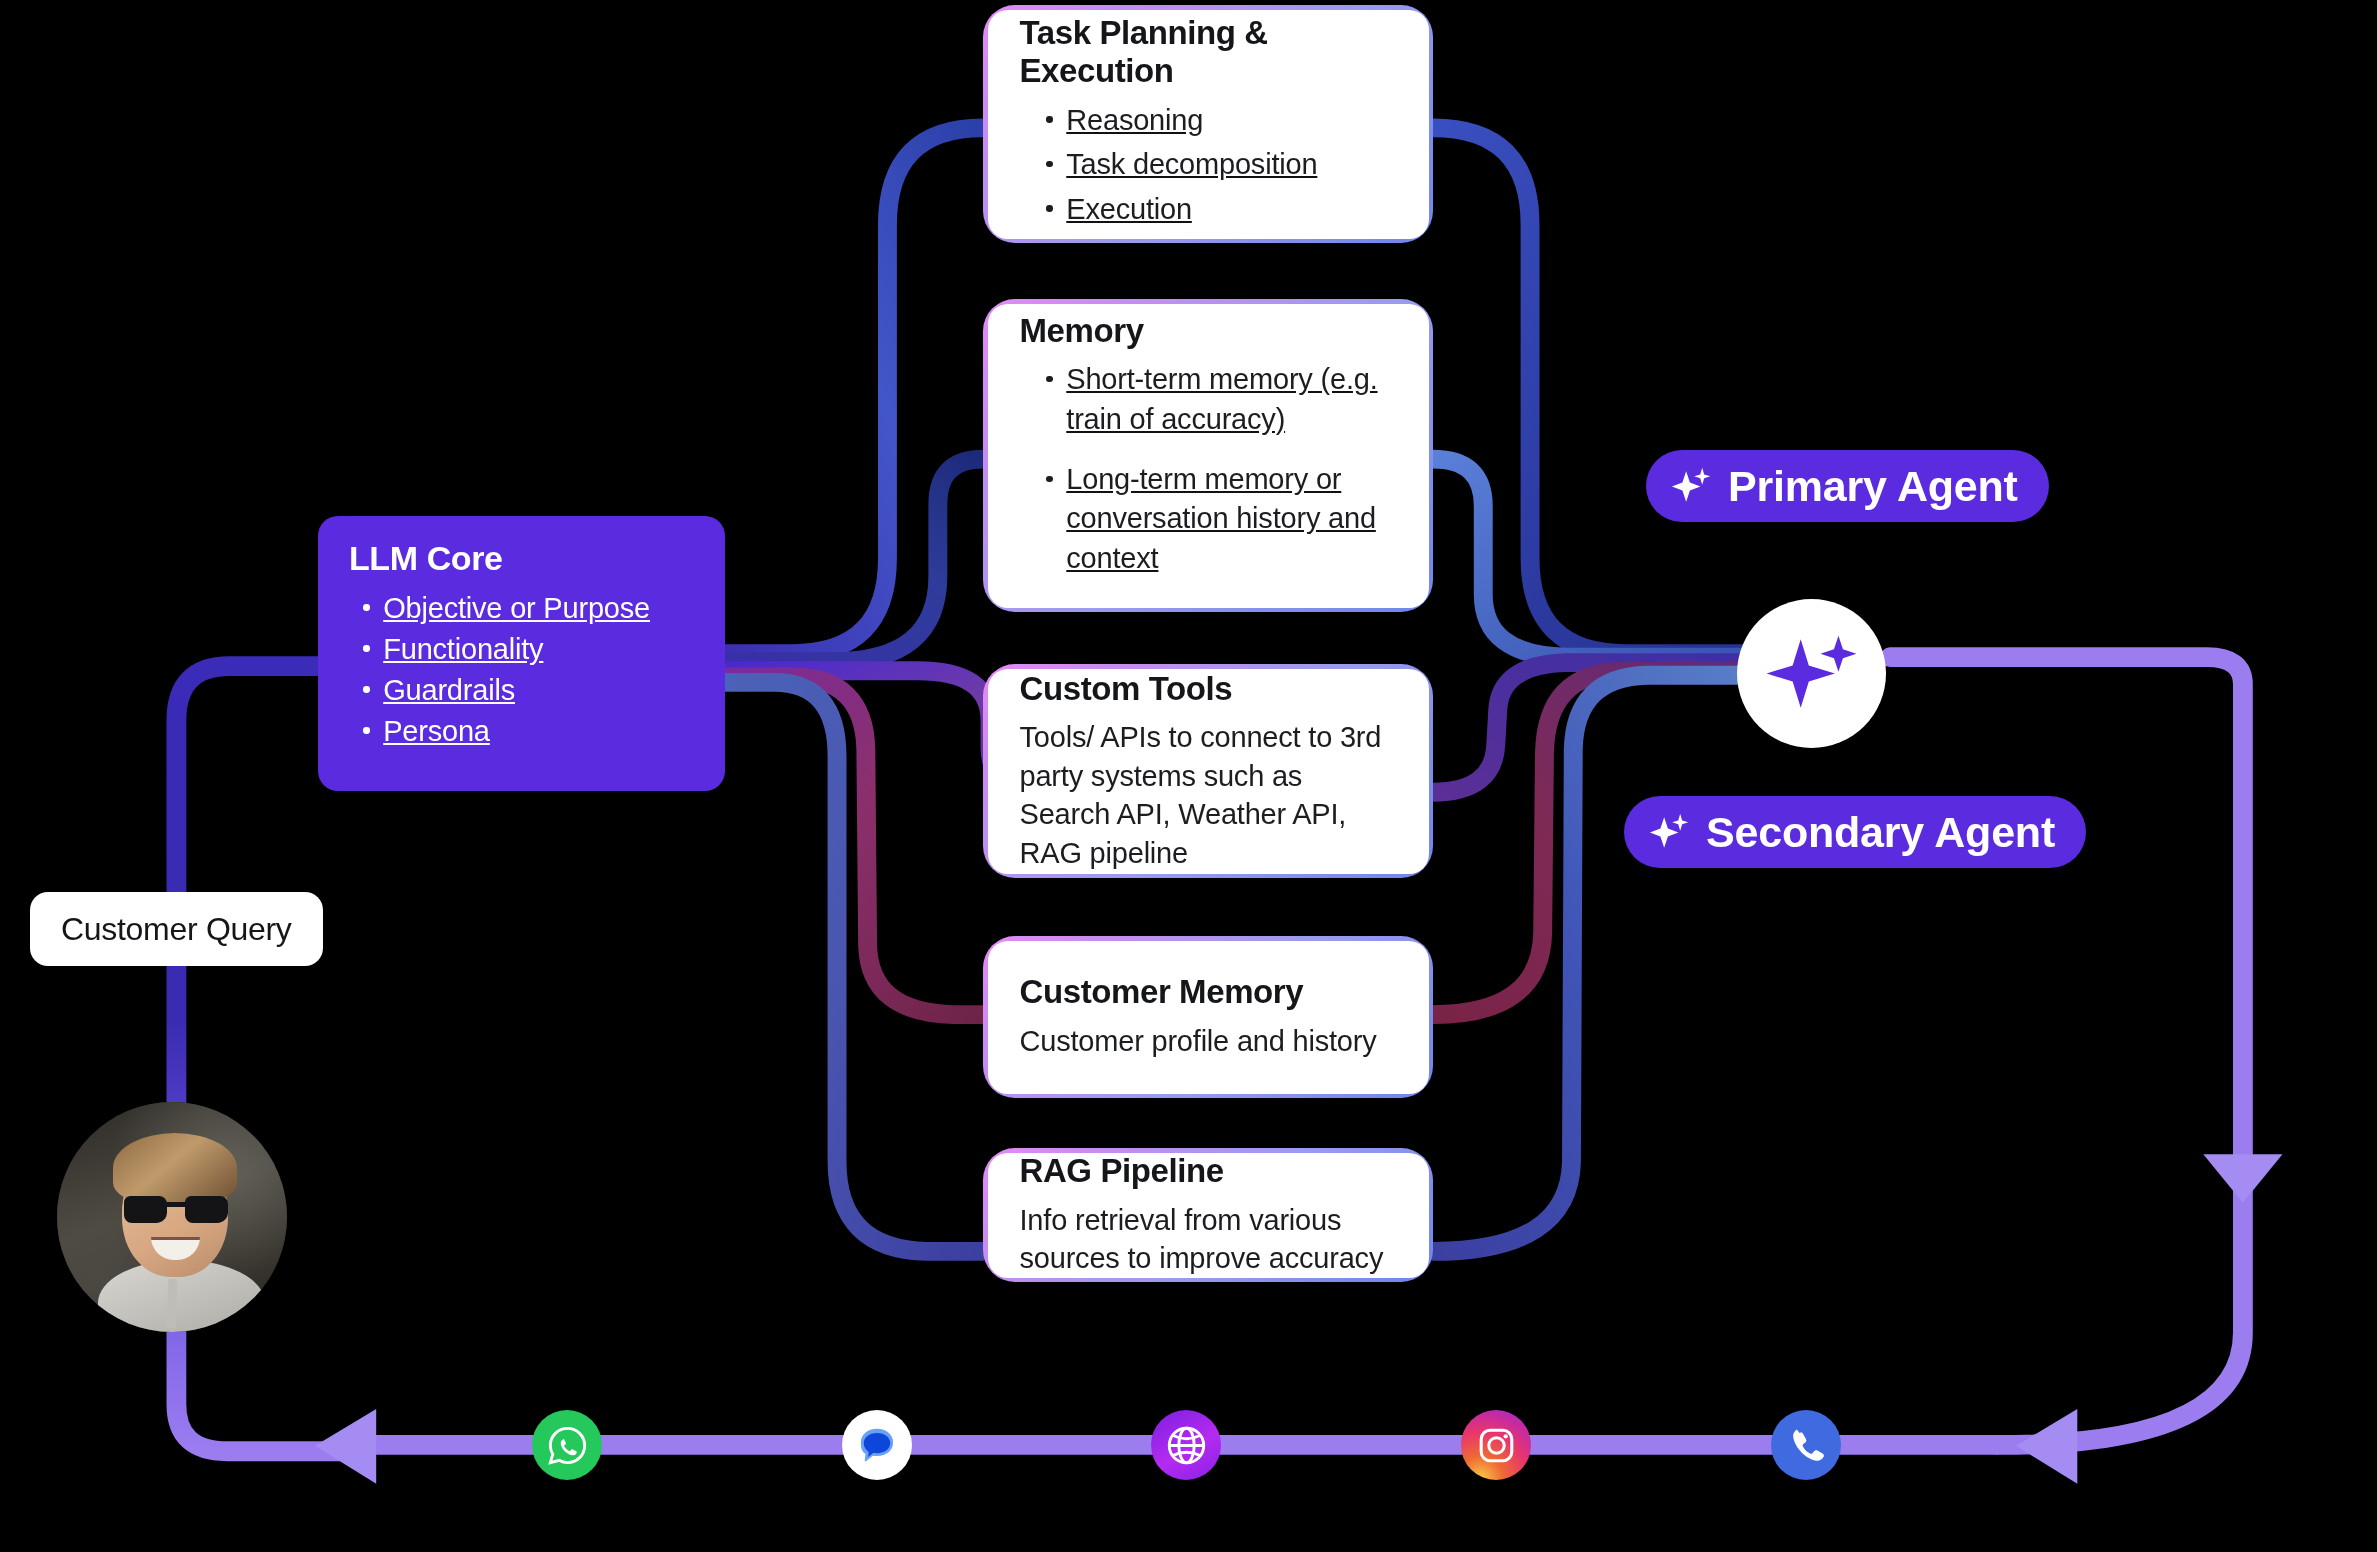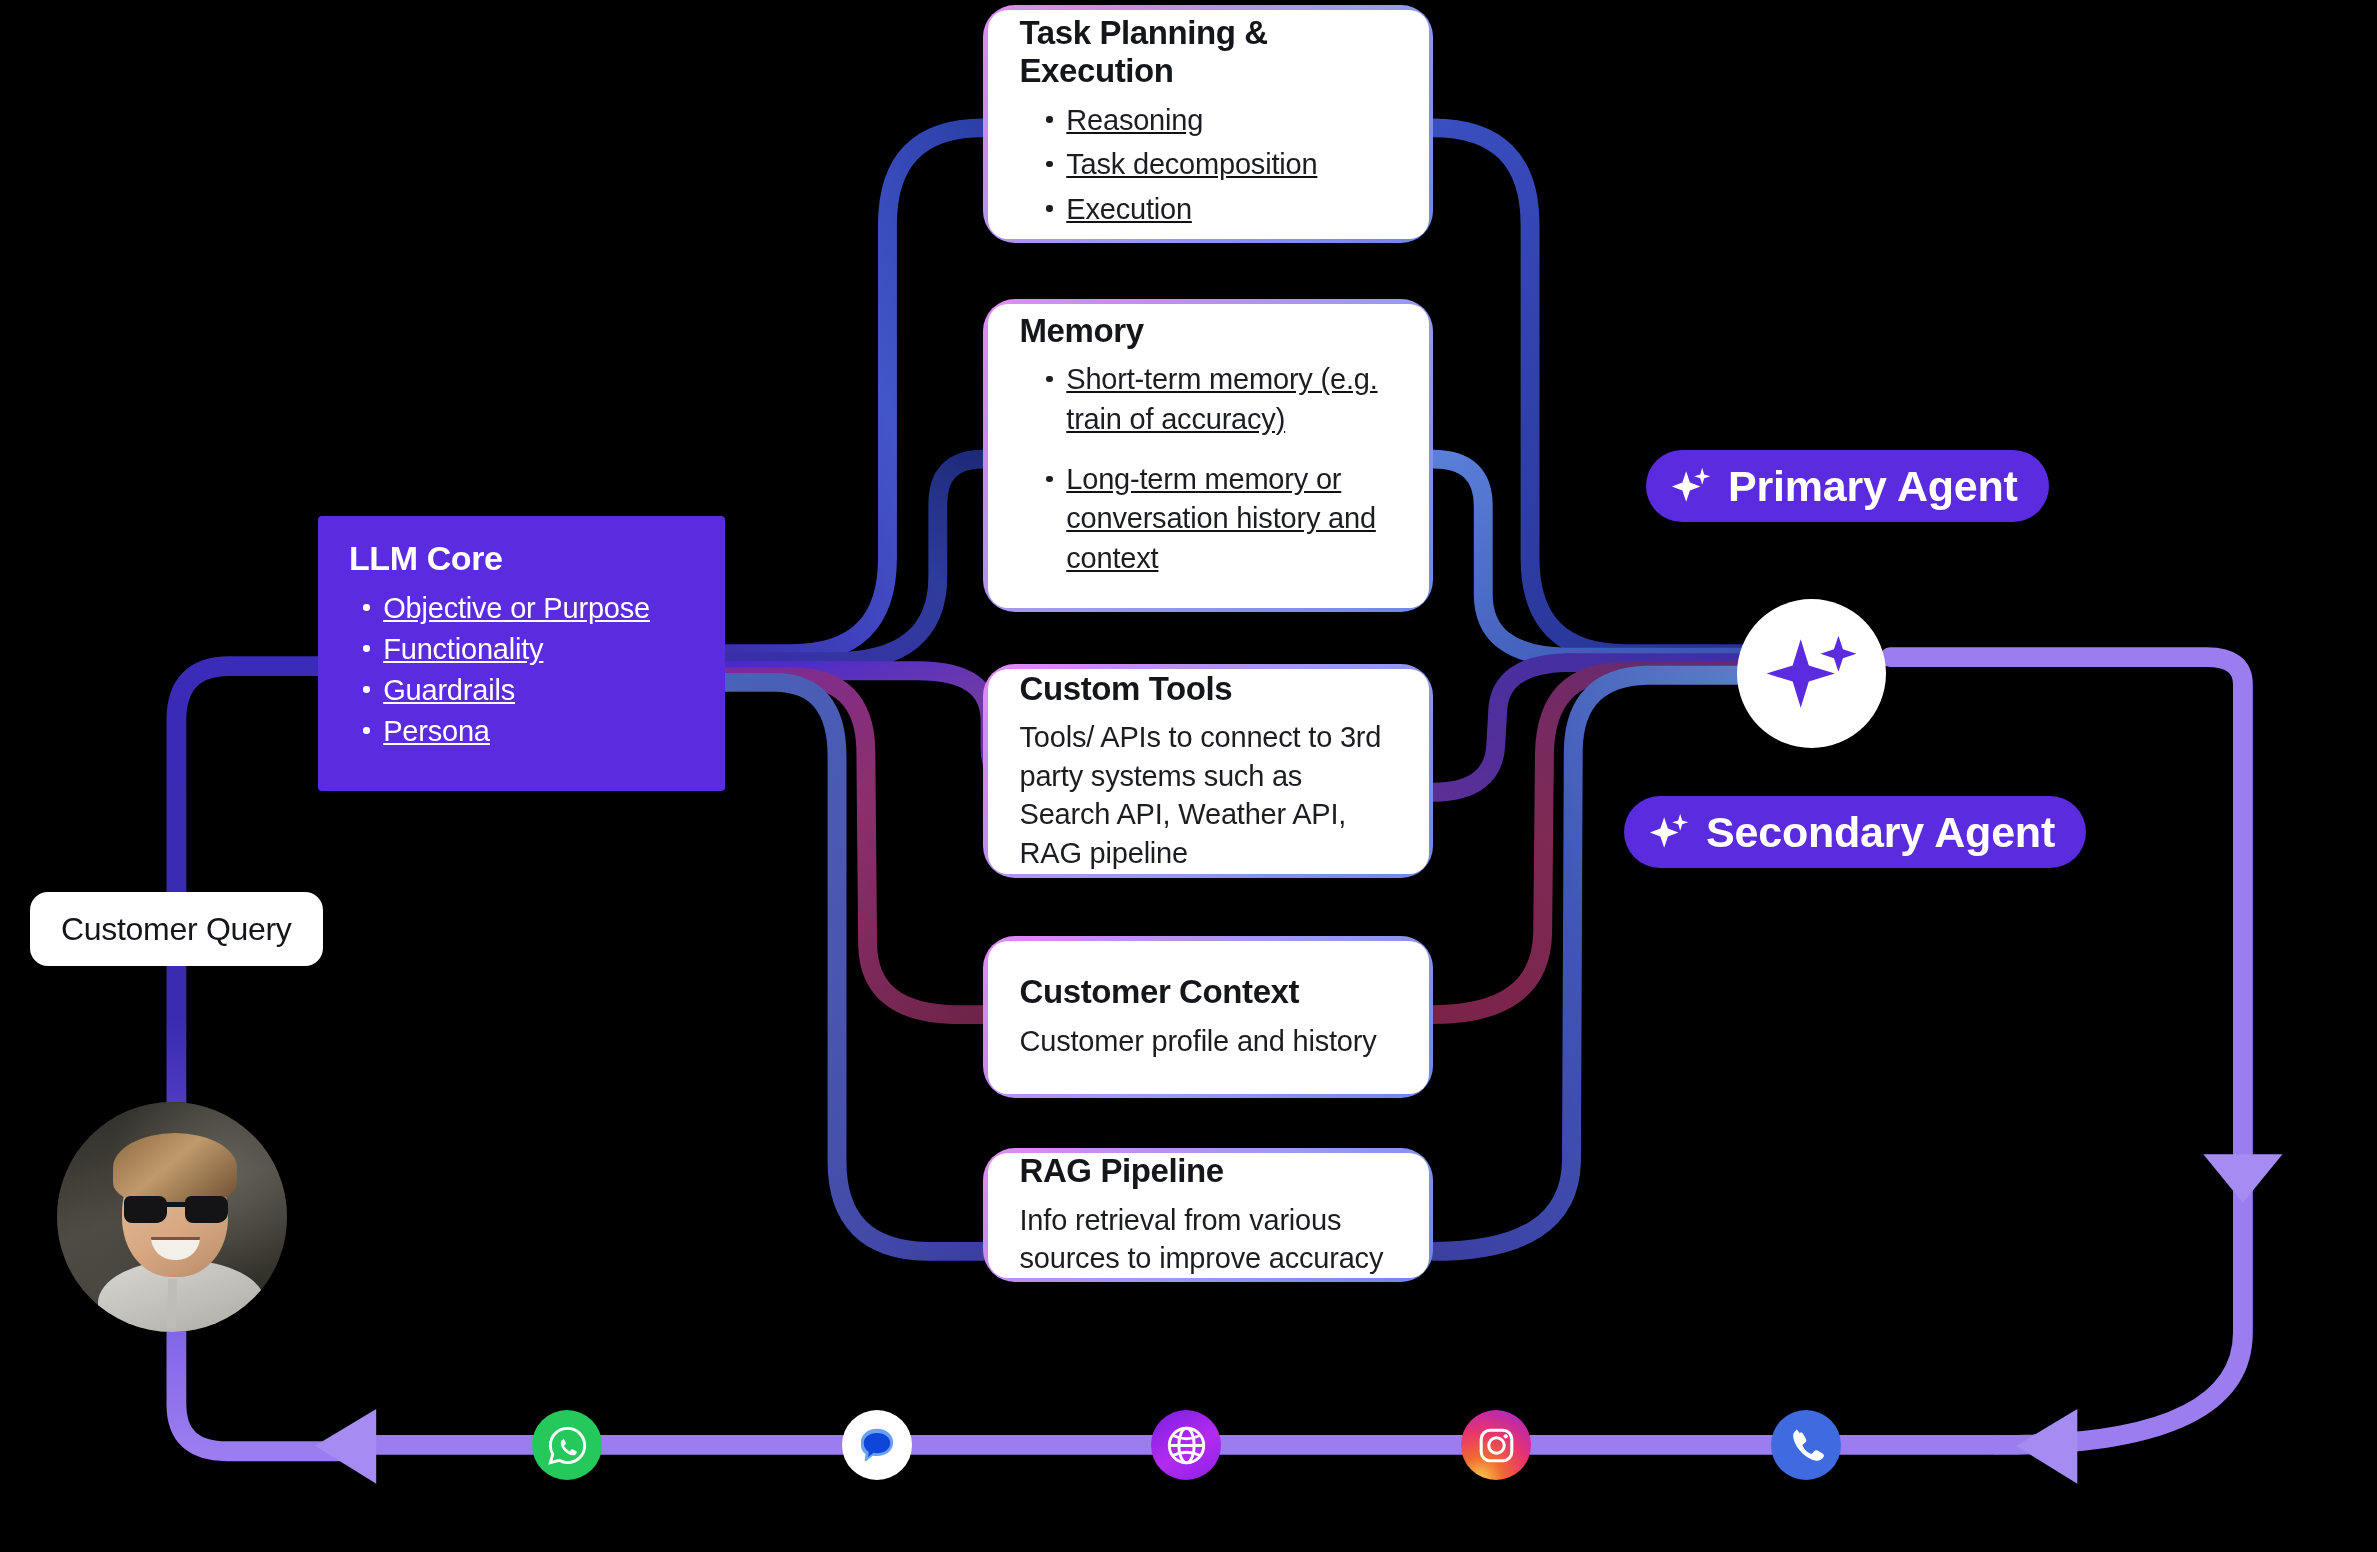--- a/index.html
+++ b/index.html
@@ -96,21 +96,21 @@
   ul.bullets.spaced li { margin-bottom: 21.6px; }
 
   
   #llm-core {
     position: absolute;
     left: 318px;
     top: 516px;
     width: 407px;
     height: 275px;
     background: #5b2be0;
-    border-radius: 4px;
+    border-radius: 20px;
     z-index: 6;
     padding: 23.4px 27px 23.4px 31px;
     box-sizing: border-box;
   }
   #llm-core .core-title {
     font-size: 34px;
     font-weight: bold;
     color: #ffffff;
     letter-spacing: -0.4px;
     margin-bottom: 10.8px;
@@ -416,21 +416,21 @@
 
   <div class="card" id="card-custom-tools" style="left:983px; top:664px; width:450px; height:214px;">
     <div class="card-inner">
       <div class="card-title">Custom Tools</div>
       <div class="card-body">Tools/ APIs to connect to 3rd party systems such as Search API, Weather API, RAG pipeline</div>
     </div>
   </div>
 
   <div class="card" id="card-customer-context" style="left:983px; top:936px; width:450px; height:162px;">
     <div class="card-inner">
-      <div class="card-title">Customer Context</div>
+      <div class="card-title">Customer Memory</div>
       <div class="card-body">Customer profile and history</div>
     </div>
   </div>
 
   <div class="card" id="card-rag-pipeline" style="left:983px; top:1148px; width:450px; height:134px;">
     <div class="card-inner">
       <div class="card-title">RAG Pipeline</div>
       <div class="card-body">Info retrieval from various sources to improve accuracy</div>
     </div>
   </div>

